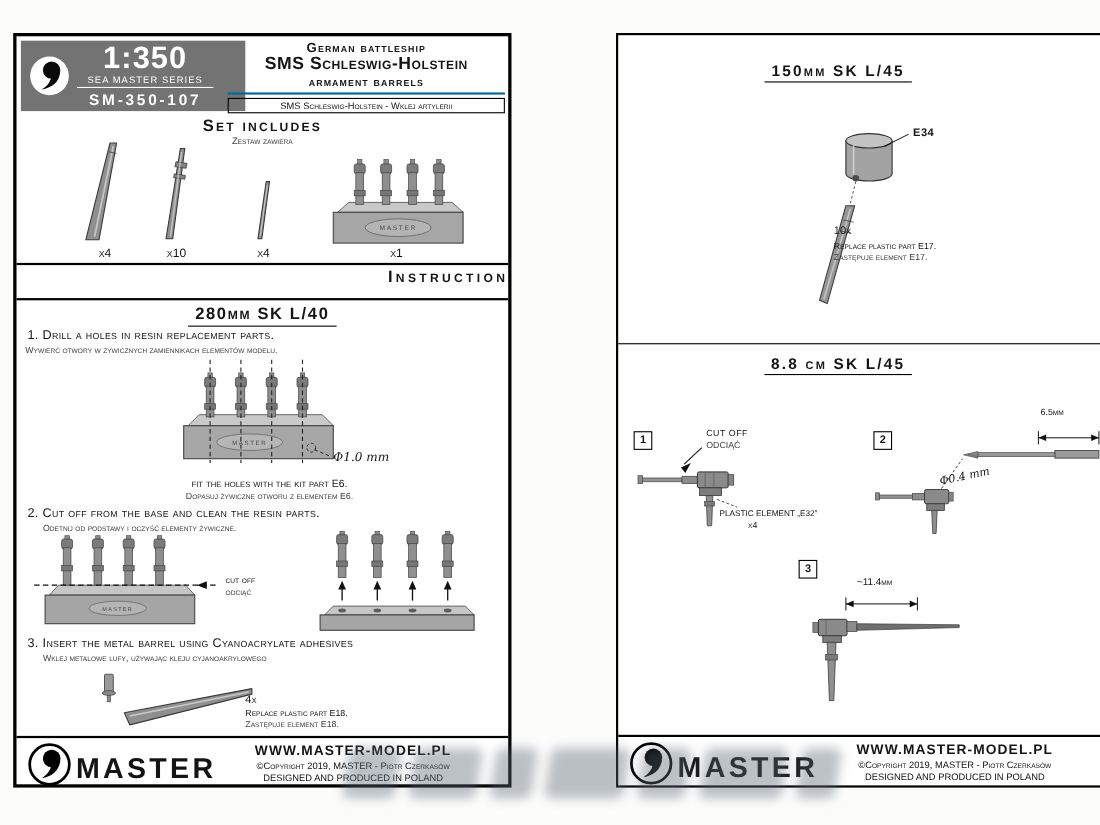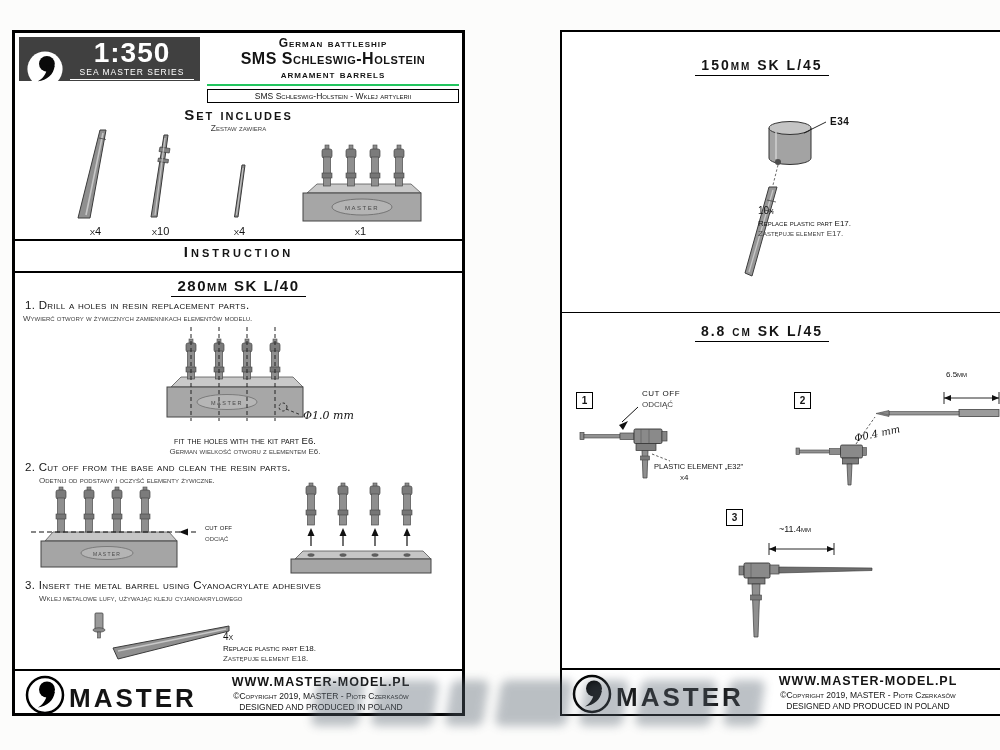--- a/index.html
+++ b/index.html
@@ -19,38 +19,38 @@
   .wm-blob{background:#5a6672;height:46px;border-radius:7px;transform:skewX(-9deg);flex:0 0 auto;}
   svg{display:block;overflow:visible;}
 </style>
 </head>
 <body>
 
 <div class="canvas">
 
   <div class="page" style="left:12px;">
 
-    <div class="abs" style="left:4px;top:4px;width:181px;height:44px;background:#404040;color:#fff;">
+    <div class="abs" style="left:4px;top:4px;width:181px;height:64px;background:#737373;color:#fff;padding-left:23px;">
       <svg class="abs" style="left:7px;top:13px;" width="38" height="38" viewBox="0 0 40 40">
         <circle cx="20" cy="20" r="18.5" fill="#fff"></circle>
         <circle cx="22" cy="14.5" r="8.3" fill="#0a0a0a"></circle>
         <path d="M30.2 16.5 C29 26.5 22 31.5 12.5 33 C19.5 28.8 22.6 23 22 16 Z" fill="#0a0a0a"></path>
       </svg>
       <div class="abs c" style="left:48px;top:2px;width:130px;">
         <div class="b" style="font-size:28px;letter-spacing:1px;line-height:28px;">1:350</div>
         <div class="sc" style="font-size:8.5px;letter-spacing:1px;">SEA MASTER SERIES</div>
         <div style="border-top:1px solid #fff;margin:2px 3px;"></div>
         <div class="b" style="font-size:14px;letter-spacing:2.5px;">SM-350-107</div>
       </div>
     </div>
 
     <div class="abs c" style="left:192px;top:3px;width:252px;">
       <div class="sc b" style="font-size:12px;letter-spacing:1px;">German battleship</div>
       <div class="sc b" style="font-size:16px;letter-spacing:0.5px;line-height:17px;">SMS Schleswig-Holstein</div>
-      <div class="sc b" style="font-size:12px;letter-spacing:1px;border-bottom:2px solid #22c55e;padding-bottom:3px;">armament barrels</div>
+      <div class="sc b" style="font-size:12px;letter-spacing:1px;border-bottom:2px solid #0369a1;padding-bottom:3px;">armament barrels</div>
       <div class="sc" style="font-size:8.5px;border:1px solid #000;margin-top:3px;padding:1px 0;">SMS Schleswig-Holstein - Wklej artylerii</div>
     </div>
 
     <div class="abs c" style="left:0;top:73px;width:447px;">
       <div class="sc b" style="font-size:15px;letter-spacing:2px;">Set includes</div>
       <div class="sc pl" style="font-size:8.5px;">Zestaw zawiera</div>
     </div>
 
     <svg class="abs" style="left:58px;top:94px;" width="45" height="95" viewBox="0 0 45 95">
       <polygon points="27,3 33,3 17,91 5,91" fill="#8f8f8f" stroke="#3a3a3a" stroke-width="1" stroke-linejoin="round"></polygon>
@@ -100,21 +100,21 @@
         <rect x="104" y="2" width="4" height="5" fill="#8b8b8b" stroke="#4a4a4a" stroke-width="0.6"></rect>
         <rect x="101" y="6" width="10" height="9" rx="2" fill="#7b7b7b" stroke="#454545" stroke-width="0.7"></rect>
         <rect x="102.5" y="14" width="7" height="29" fill="#8f8f8f" stroke="#4a4a4a" stroke-width="0.7"></rect>
         <rect x="101" y="30" width="10" height="5" fill="#767676" stroke="#454545" stroke-width="0.6"></rect>
       </g>
     </svg>
     <div class="abs c sc" style="left:278px;top:192px;width:135px;font-size:11px;">x1</div>
 
     <div class="hline" style="top:206px;"></div>
 
-    <div class="abs c" style="left:0;top:210px;width:447px;">
+    <div class="abs c" style="left:0;top:210px;width:447px;text-align:right;">
       <div class="sc b" style="font-size:15px;letter-spacing:3px;">Instruction</div>
     </div>
     <div class="hline" style="top:238px;"></div>
 
     <div class="abs c" style="left:0;top:244px;width:447px;">
       <span class="sc b underlined" style="font-size:15px;letter-spacing:1.5px;">280mm SK L/40</span>
     </div>
 
     <div class="abs sc" style="left:10px;top:266px;font-size:11.5px;letter-spacing:0.3px;">1. Drill a holes in resin replacement parts.</div>
     <div class="abs sc pl" style="left:8px;top:281px;font-size:8px;">Wywierć otwory w żywicznych zamiennikach elementów modelu.</div>
@@ -150,21 +150,21 @@
       </g>
       <line x1="56" y1="2" x2="56" y2="96" stroke="#222" stroke-width="1" stroke-dasharray="4,3"></line>
       <line x1="84" y1="2" x2="84" y2="96" stroke="#222" stroke-width="1" stroke-dasharray="4,3"></line>
       <line x1="112" y1="2" x2="112" y2="96" stroke="#222" stroke-width="1" stroke-dasharray="4,3"></line>
       <line x1="140" y1="2" x2="140" y2="96" stroke="#222" stroke-width="1" stroke-dasharray="4,3"></line>
       <circle cx="148" cy="82" r="4" fill="none" stroke="#222" stroke-width="0.9" stroke-dasharray="2.5,2"></circle>
       <line x1="151" y1="84" x2="166" y2="90" stroke="#222" stroke-width="0.9" stroke-dasharray="3,2.5"></line>
     </svg>
     <div class="abs serif-i" style="left:288px;top:376px;font-size:11px;">Φ1.0 mm</div>
     <div class="abs c sc" style="left:100px;top:402px;width:260px;font-size:9.5px;">fit the holes with the kit part E6.</div>
-    <div class="abs c sc pl" style="left:100px;top:414px;width:260px;font-size:8px;">German wielkość otworu z elementem E6.</div>
+    <div class="abs c sc pl" style="left:100px;top:414px;width:260px;font-size:8px;">Dopasuj żywiczne otworu z elementem E6.</div>
 
     <div class="abs sc" style="left:10px;top:428px;font-size:11.5px;letter-spacing:0.3px;">2. Cut off from the base and clean the resin parts.</div>
     <div class="abs sc pl" style="left:24px;top:443px;font-size:8px;">Odetnij od podstawy i oczyść elementy żywiczne.</div>
 
     <svg class="abs" style="left:16px;top:452px;" width="168" height="88" viewBox="0 0 168 88">
       <polygon points="14,56 146,56 138,47 22,47" fill="#c6c6c6" stroke="#555" stroke-width="0.8"></polygon>
       <rect x="10" y="56" width="136" height="26" fill="#a5a5a5" stroke="#444" stroke-width="1"></rect>
       <ellipse cx="76" cy="68" rx="26" ry="6.5" fill="#b4b4b4" stroke="#666" stroke-width="0.7"></ellipse>
       <text x="76" y="70.5" font-size="5" text-anchor="middle" letter-spacing="1.2" fill="#4a4a4a">MASTER</text>
       <g>

